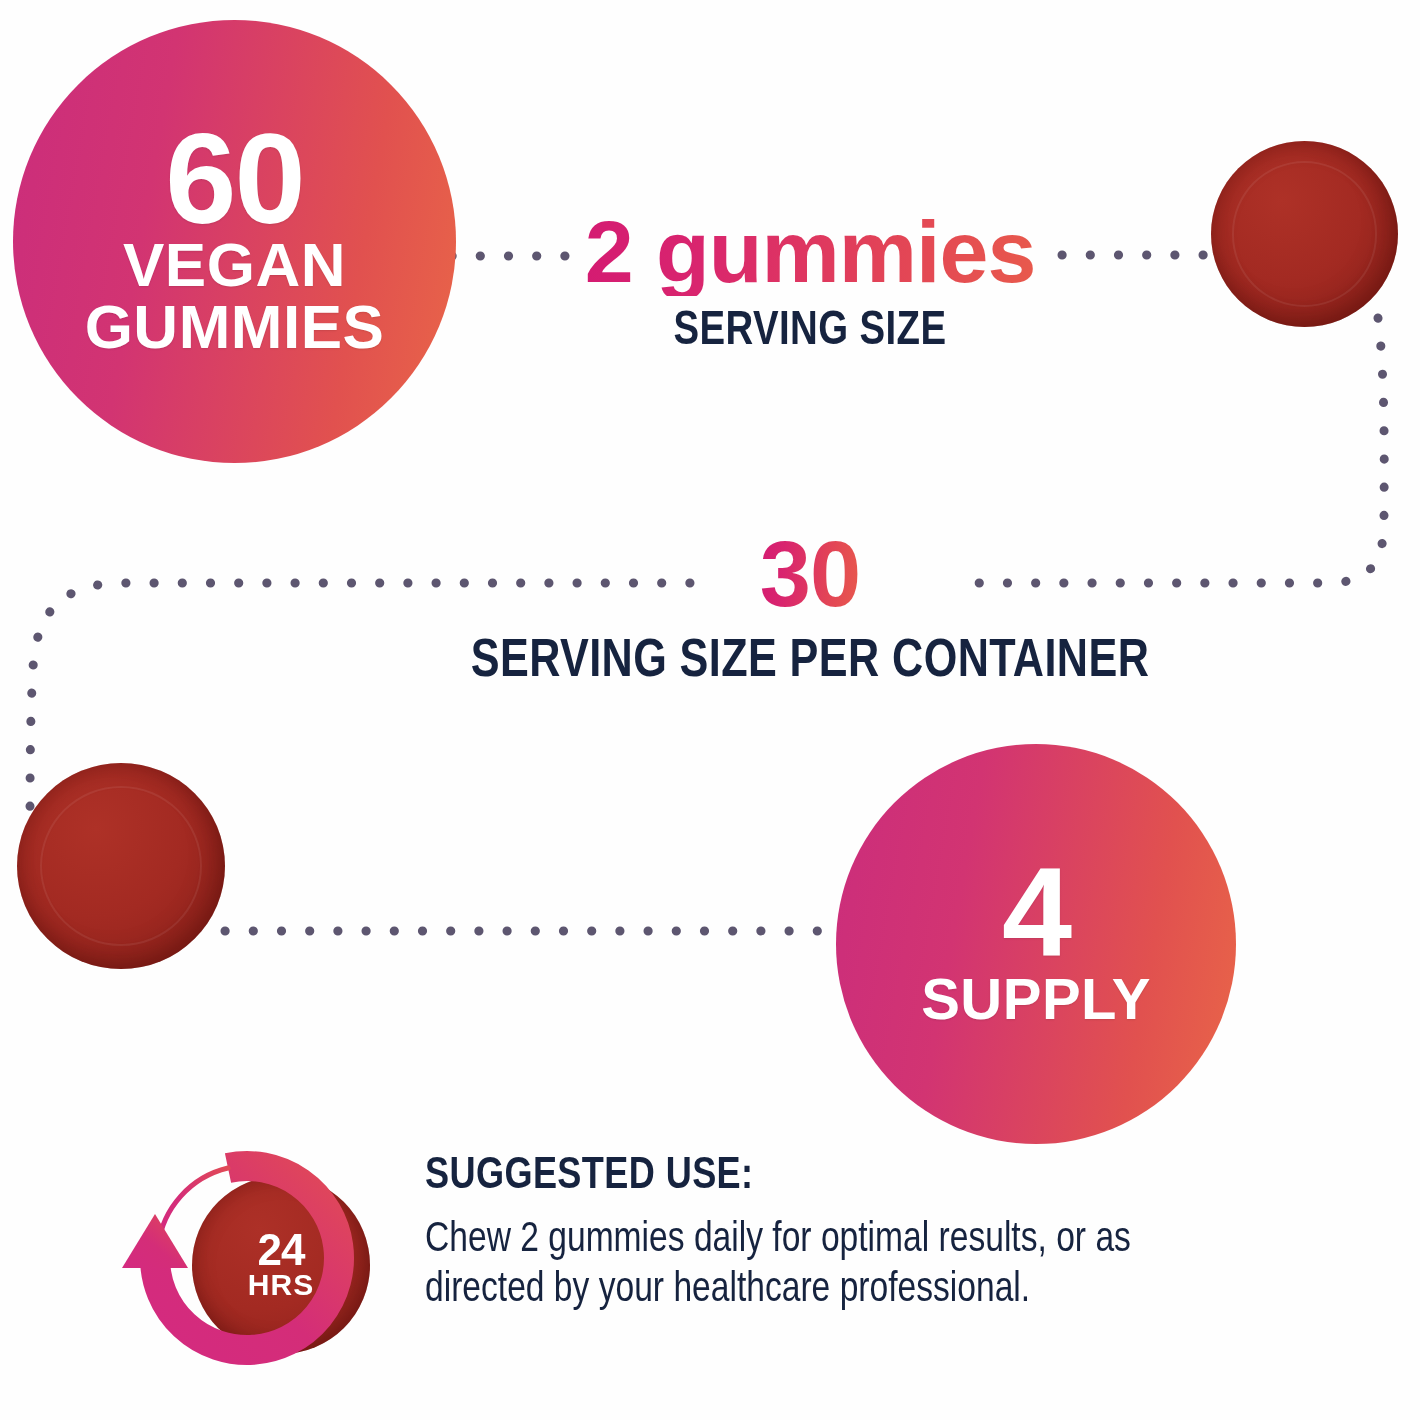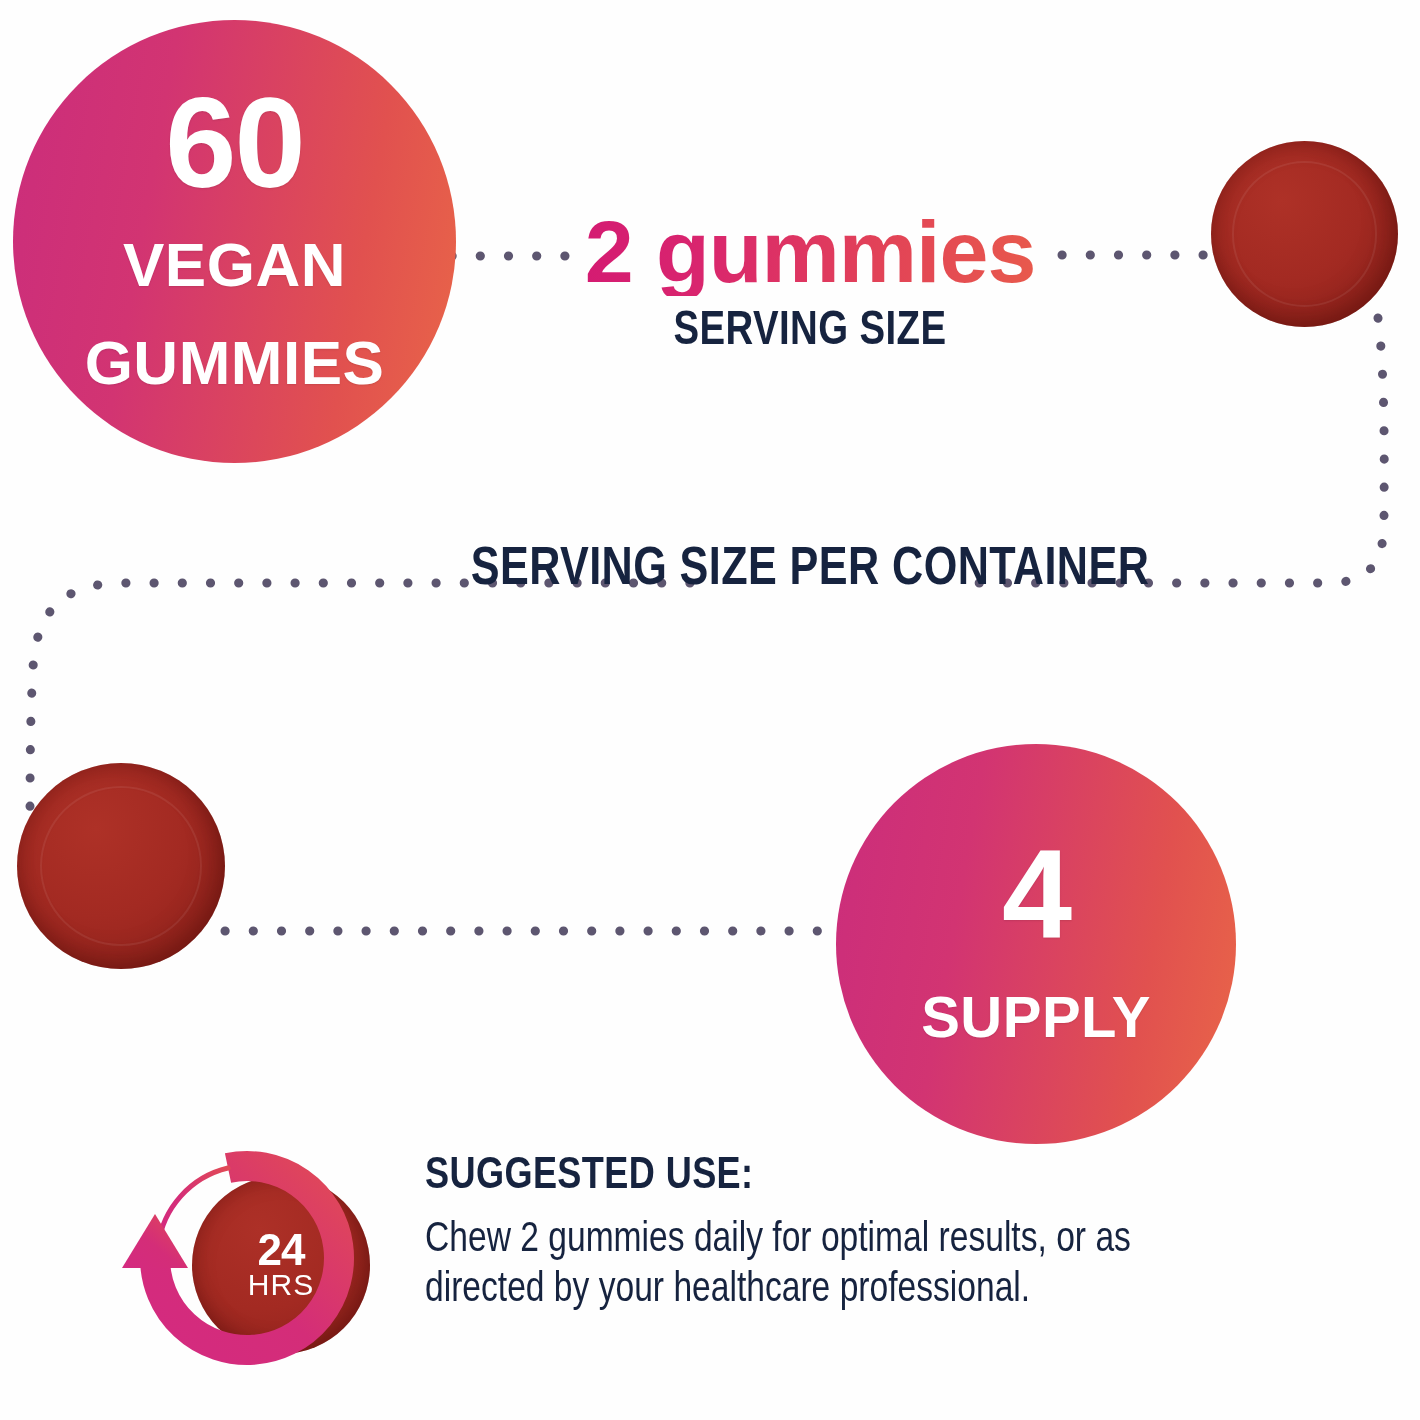--- a/index.html
+++ b/index.html
@@ -43,21 +43,20 @@
     border-radius: 50%;
     background: linear-gradient(100deg, #cb2d7c 0%, #d23472 32%, #e1514f 75%, #e96648 100%);
     display: flex;
     flex-direction: column;
     align-items: center;
     justify-content: center;
     color: #ffffff;
     text-align: right;
     z-index: 3;
     box-shadow: 0 0 0 0 rgba(0,0,0,0);
-    gap: 36px;
   }
   .badge .bignum {
     font-family: "Liberation Sans", sans-serif;
     font-weight: bold;
     line-height: 0.84;
     letter-spacing: -2px;
     text-shadow: 0 1px 2px rgba(0,0,0,0.10);
   }
   .badge .sub {
     font-family: "Liberation Sans", sans-serif;
@@ -222,21 +221,21 @@
   #icon-24hrs .hrs-num {
     font-family: "Liberation Sans", sans-serif;
     font-weight: bold;
     font-size: 44px;
     color: #ffffff;
     line-height: 0.92;
     letter-spacing: -1px;
   }
   #icon-24hrs .hrs-unit {
     font-family: "Liberation Sans", sans-serif;
-    font-weight: normal;
+    font-weight: bold;
     font-size: 30px;
     color: #ffffff;
     line-height: 1;
     letter-spacing: 1px;
   }
   #icon-24hrs svg {
     position: absolute;
     left: 0;
     top: 0;
     width: 300px;
@@ -275,20 +274,21 @@
   <div id="gummy-top-right" class="gummy"></div>
 
   <div id="gummy-left" class="gummy"></div>
 
   <div id="label-serving" class="label-block">
     <div class="gradtext">2 gummies</div>
     <div class="navycaps">SERVING SIZE</div>
   </div>
 
   <div id="label-container" class="label-block">
+    <div class="gradtext">30</div>
     <div class="navycaps">SERVING SIZE PER CONTAINER</div>
   </div>
 
   <div id="badge-4" class="badge">
     <div class="bignum">4</div>
     <div class="sub">SUPPLY</div>
   </div>
 
   <div id="icon-24hrs">
     <div class="hrs-disc">

